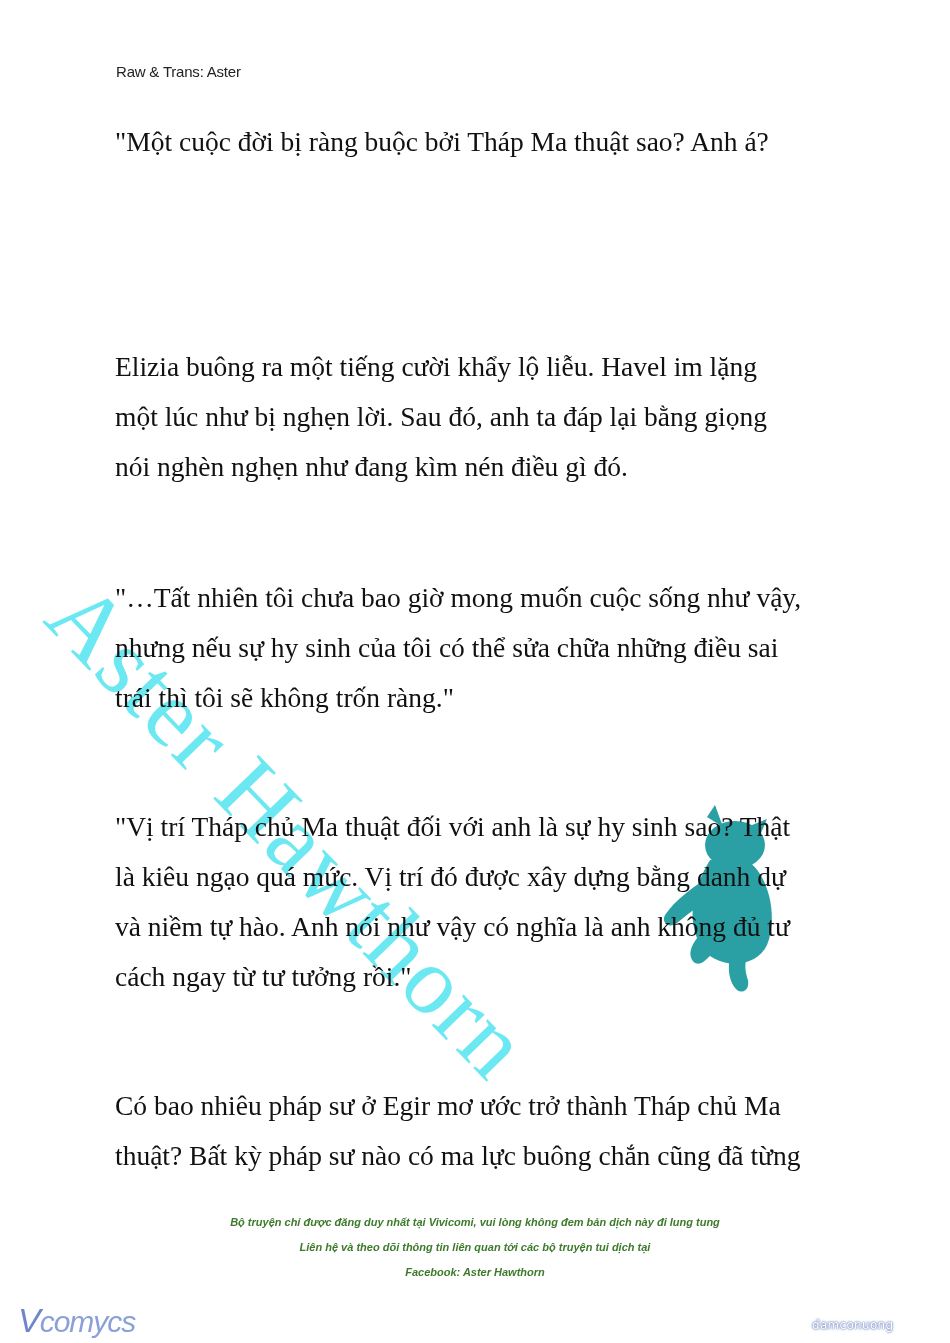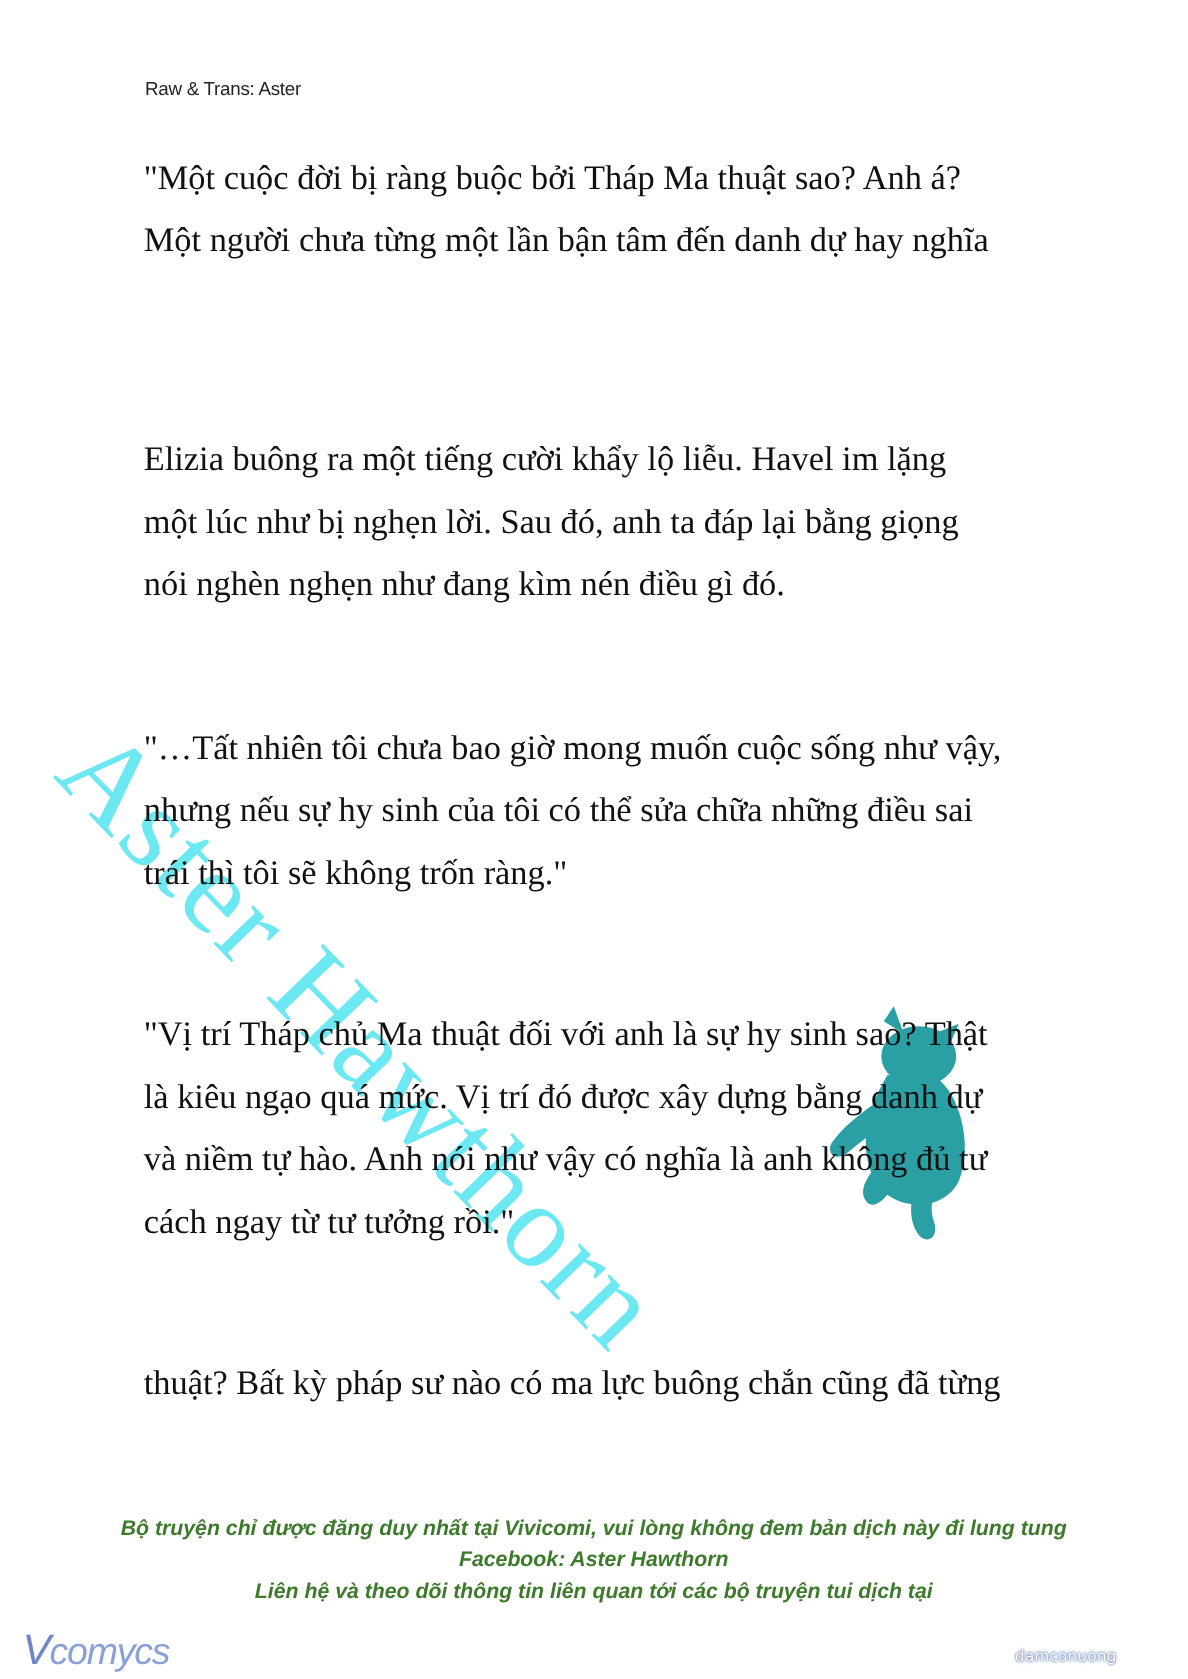--- a/index.html
+++ b/index.html
@@ -4,21 +4,21 @@
 <style>
   html, body { margin:0; padding:0; }
   body { width:950px; height:1343px; background:#ffffff; position:relative; overflow:hidden; }
   .page { position:absolute; left:0; top:0; width:950px; height:1343px; }
   .credit { position:absolute; left:116px; top:59px; font-family:"Liberation Sans", sans-serif; font-size:15px; color:#222; letter-spacing:-0.2px; }
   .para { position:absolute; left:115px; width:760px; font-family:"Liberation Serif", serif; font-size:27.5px; line-height:50px; color:#111; margin:0; white-space:nowrap; }
   .para .ln { display:block; height:50px; }
   .watermark { position:absolute; left:105px; top:560px; font-family:"Liberation Serif", serif; font-size:96px; color:#5ce6f0; opacity:0.9; transform-origin:0 0; transform:rotate(46deg); white-space:nowrap; letter-spacing:2px; z-index:1; pointer-events:none; }
   .cat { position:absolute; left:655px; top:805px; width:130px; height:190px; z-index:1; }
   .text-layer { position:absolute; left:0; top:4px; z-index:2; width:950px; height:1343px; }
-  .footer { position:absolute; left:0; width:950px; top:1206px; text-align:center; font-family:"Liberation Sans", sans-serif; font-style:italic; font-weight:bold; font-size:17px; line-height:25px; color:#3d7a2b; }
+  .footer { position:absolute; left:0; width:950px; top:1206px; text-align:center; font-family:"Liberation Sans", sans-serif; font-style:italic; font-weight:bold; font-size:11px; line-height:25px; color:#3d7a2b; }
   .footer div { height:25px; }
   .logo-left { position:absolute; left:18px; top:1297px; font-family:"Liberation Sans", sans-serif; font-style:italic; font-weight:normal; font-size:30px; color:#8aa0d8; letter-spacing:-1px; }
   .logo-left .v { color:#6f86c9; font-size:34px; }
   .logo-right { position:absolute; left:812px; top:1314px; font-family:"DejaVu Sans", sans-serif; font-size:12px; color:#ffffff; text-shadow:0 0 3px #7b8fc7, 0 0 2px #7b8fc7, 0 0 1px #5a6fb0; letter-spacing:0.3px; }
 </style>
 </head>
 <body>
 
 <div class="page">
 
@@ -40,21 +40,20 @@
 
       <path d="M50,125 C38,135 30,150 40,158 C48,162 55,150 64,140 Z"></path>
     </g>
   </svg>
 
   <div class="text-layer">
     <div class="credit">Raw &amp; Trans: Aster</div>
 
     <div class="para" style="top:113px">
       <span class="ln">"Một cuộc đời bị ràng buộc bởi Tháp Ma thuật sao? Anh á?</span>
-      <span class="ln">Một người chưa từng một lần bận tâm đến danh dự hay nghĩa</span>
     </div>
 
     <div class="para" style="top:338px">
       <span class="ln">Elizia buông ra một tiếng cười khẩy lộ liễu. Havel im lặng</span>
       <span class="ln">một lúc như bị nghẹn lời. Sau đó, anh ta đáp lại bằng giọng</span>
       <span class="ln">nói nghèn nghẹn như đang kìm nén điều gì đó.</span>
     </div>
 
     <div class="para" style="top:569px">
       <span class="ln">"…Tất nhiên tôi chưa bao giờ mong muốn cuộc sống như vậy,</span>
@@ -63,26 +62,27 @@
     </div>
 
     <div class="para" style="top:798px">
       <span class="ln">"Vị trí Tháp chủ Ma thuật đối với anh là sự hy sinh sao? Thật</span>
       <span class="ln">là kiêu ngạo quá mức. Vị trí đó được xây dựng bằng danh dự</span>
       <span class="ln">và niềm tự hào. Anh nói như vậy có nghĩa là anh không đủ tư</span>
       <span class="ln">cách ngay từ tư tưởng rồi."</span>
     </div>
 
     <div class="para" style="top:1077px">
+      <span class="ln">Có bao nhiêu pháp sư ở Egir mơ ước trở thành Tháp chủ Ma</span>
       <span class="ln">thuật? Bất kỳ pháp sư nào có ma lực buông chắn cũng đã từng</span>
     </div>
 
     <div class="footer">
       <div>Bộ truyện chỉ được đăng duy nhất tại Vivicomi, vui lòng không đem bản dịch này đi lung tung</div>
+      <div>Liên hệ và theo dõi thông tin liên quan tới các bộ truyện tui dịch tại</div>
       <div>Facebook: Aster Hawthorn</div>
-      <div>Liên hệ và theo dõi thông tin liên quan tới các bộ truyện tui dịch tại</div>
     </div>
 
     <div class="logo-left"><span class="v">V</span><span>comycs</span></div>
 
     <div class="logo-right">damconuong</div>
   </div>
 </div>
 
 </body></html>

